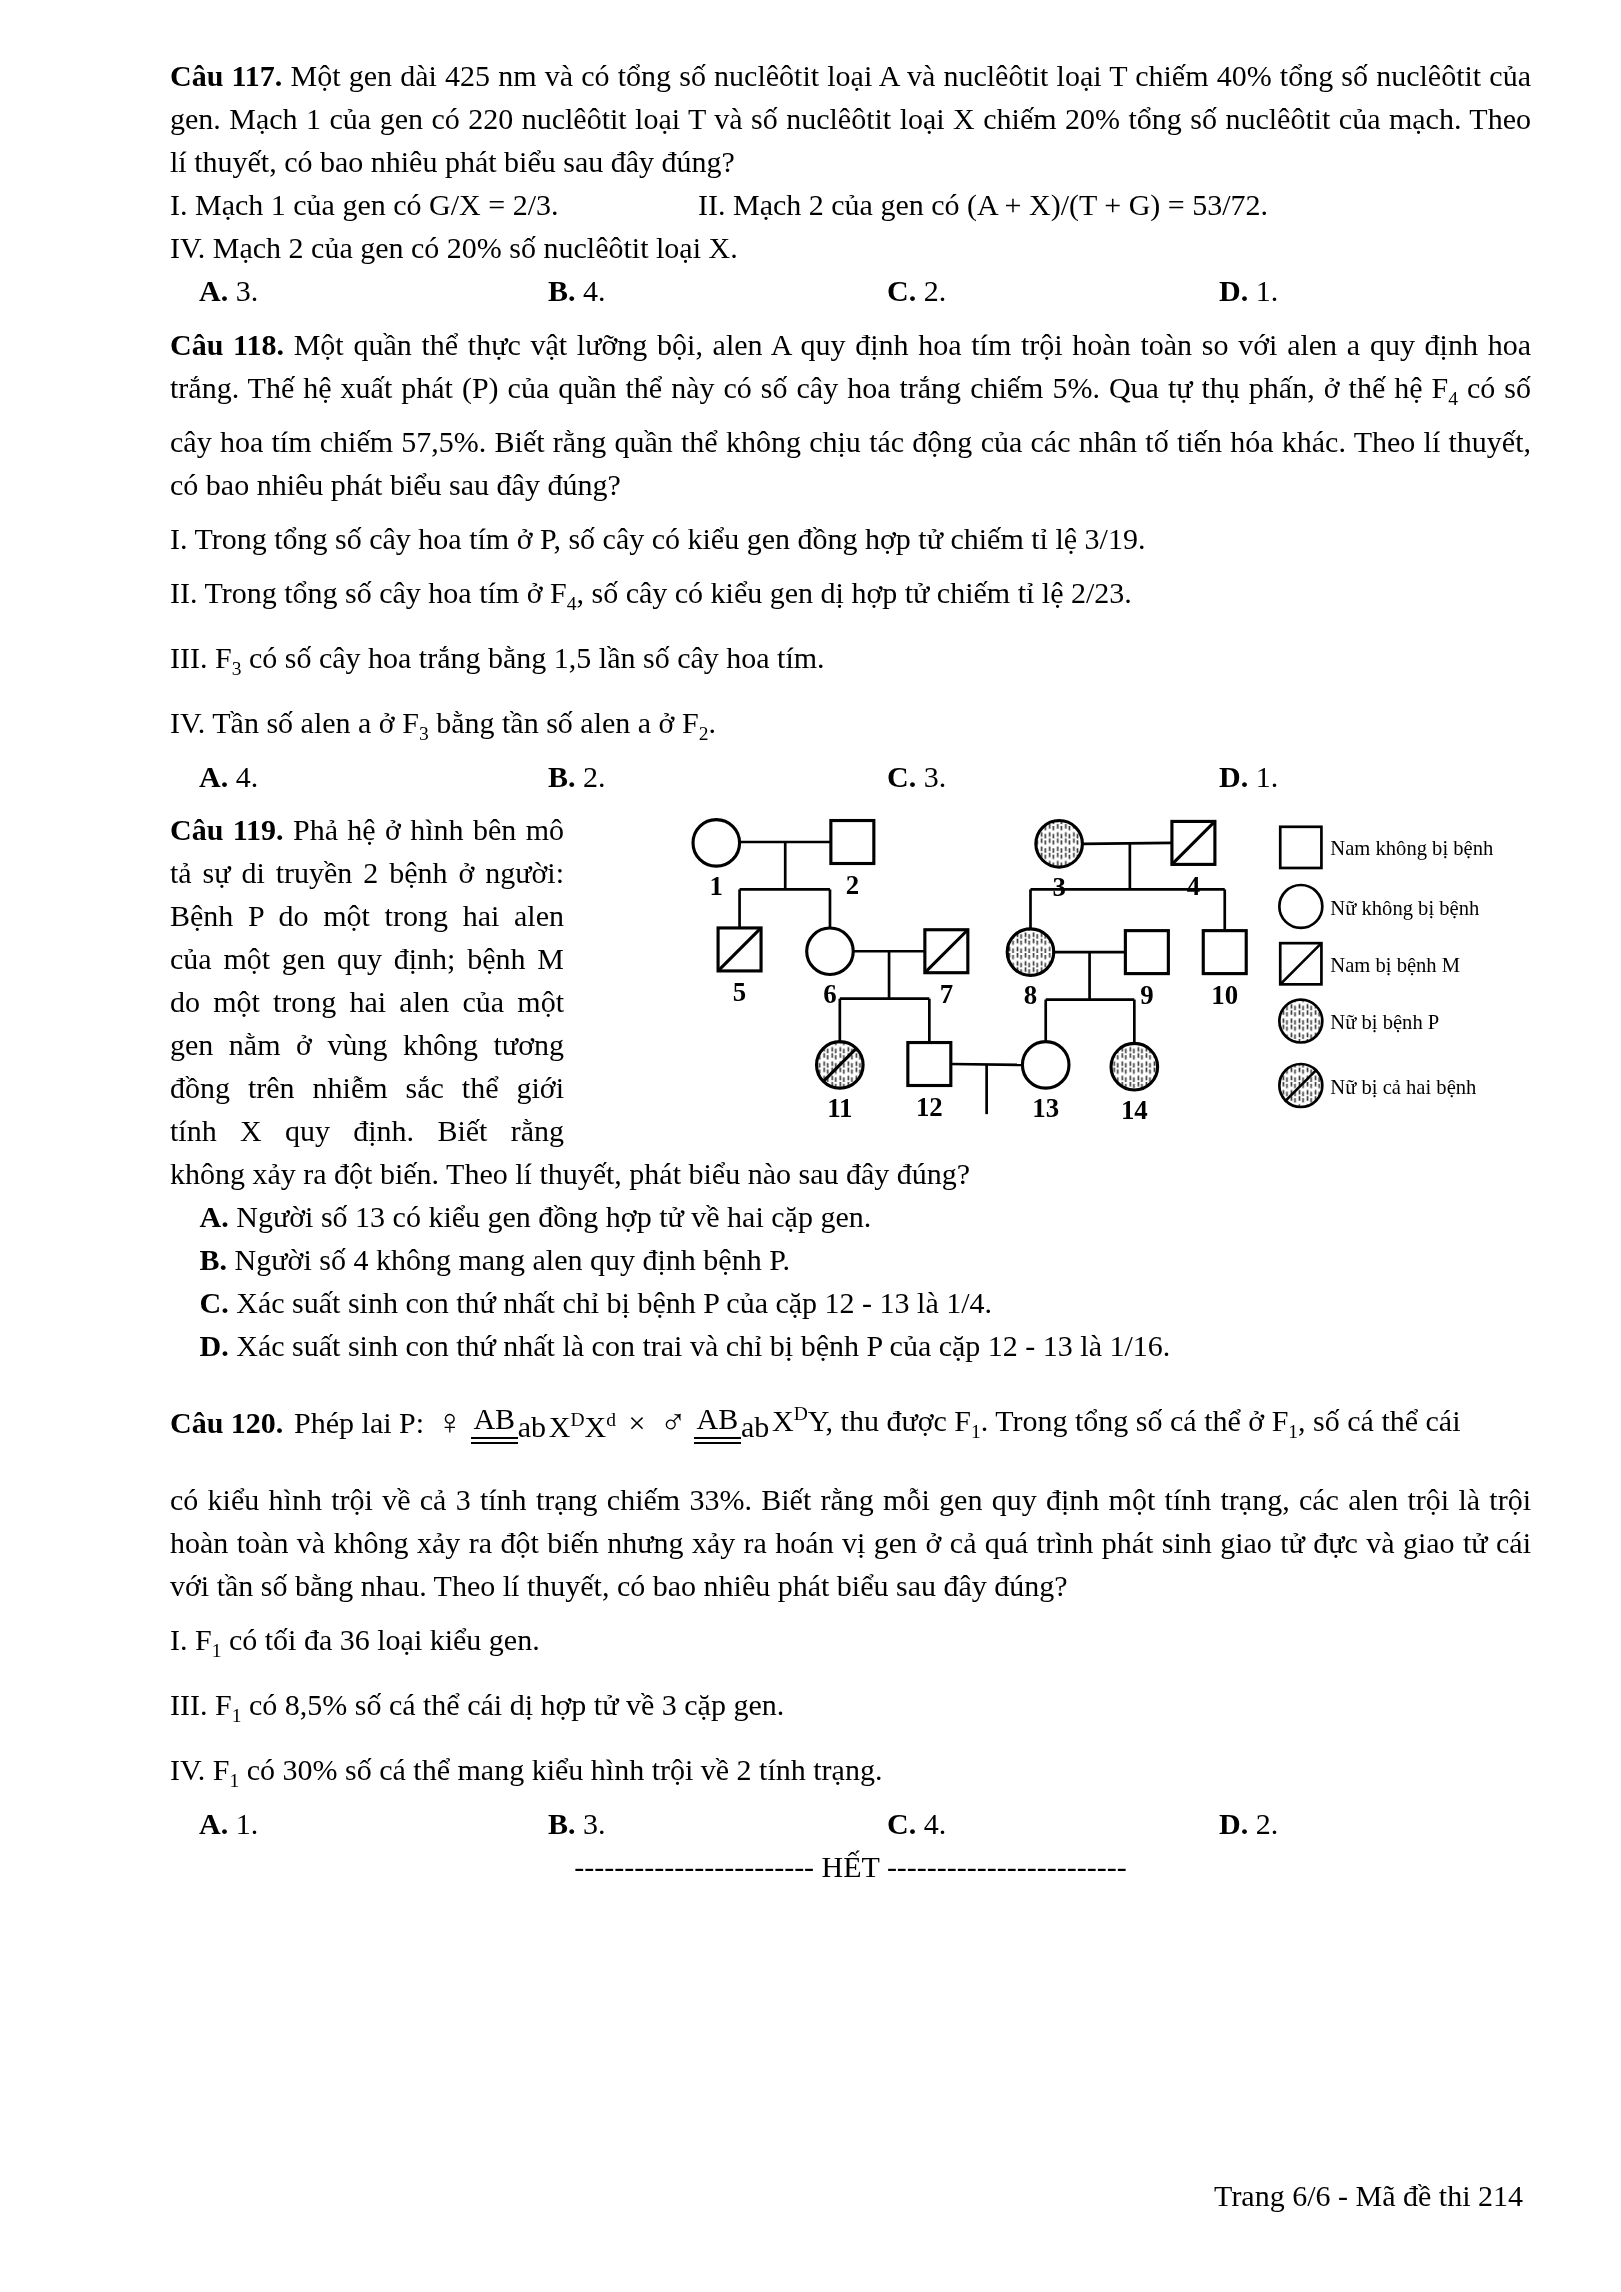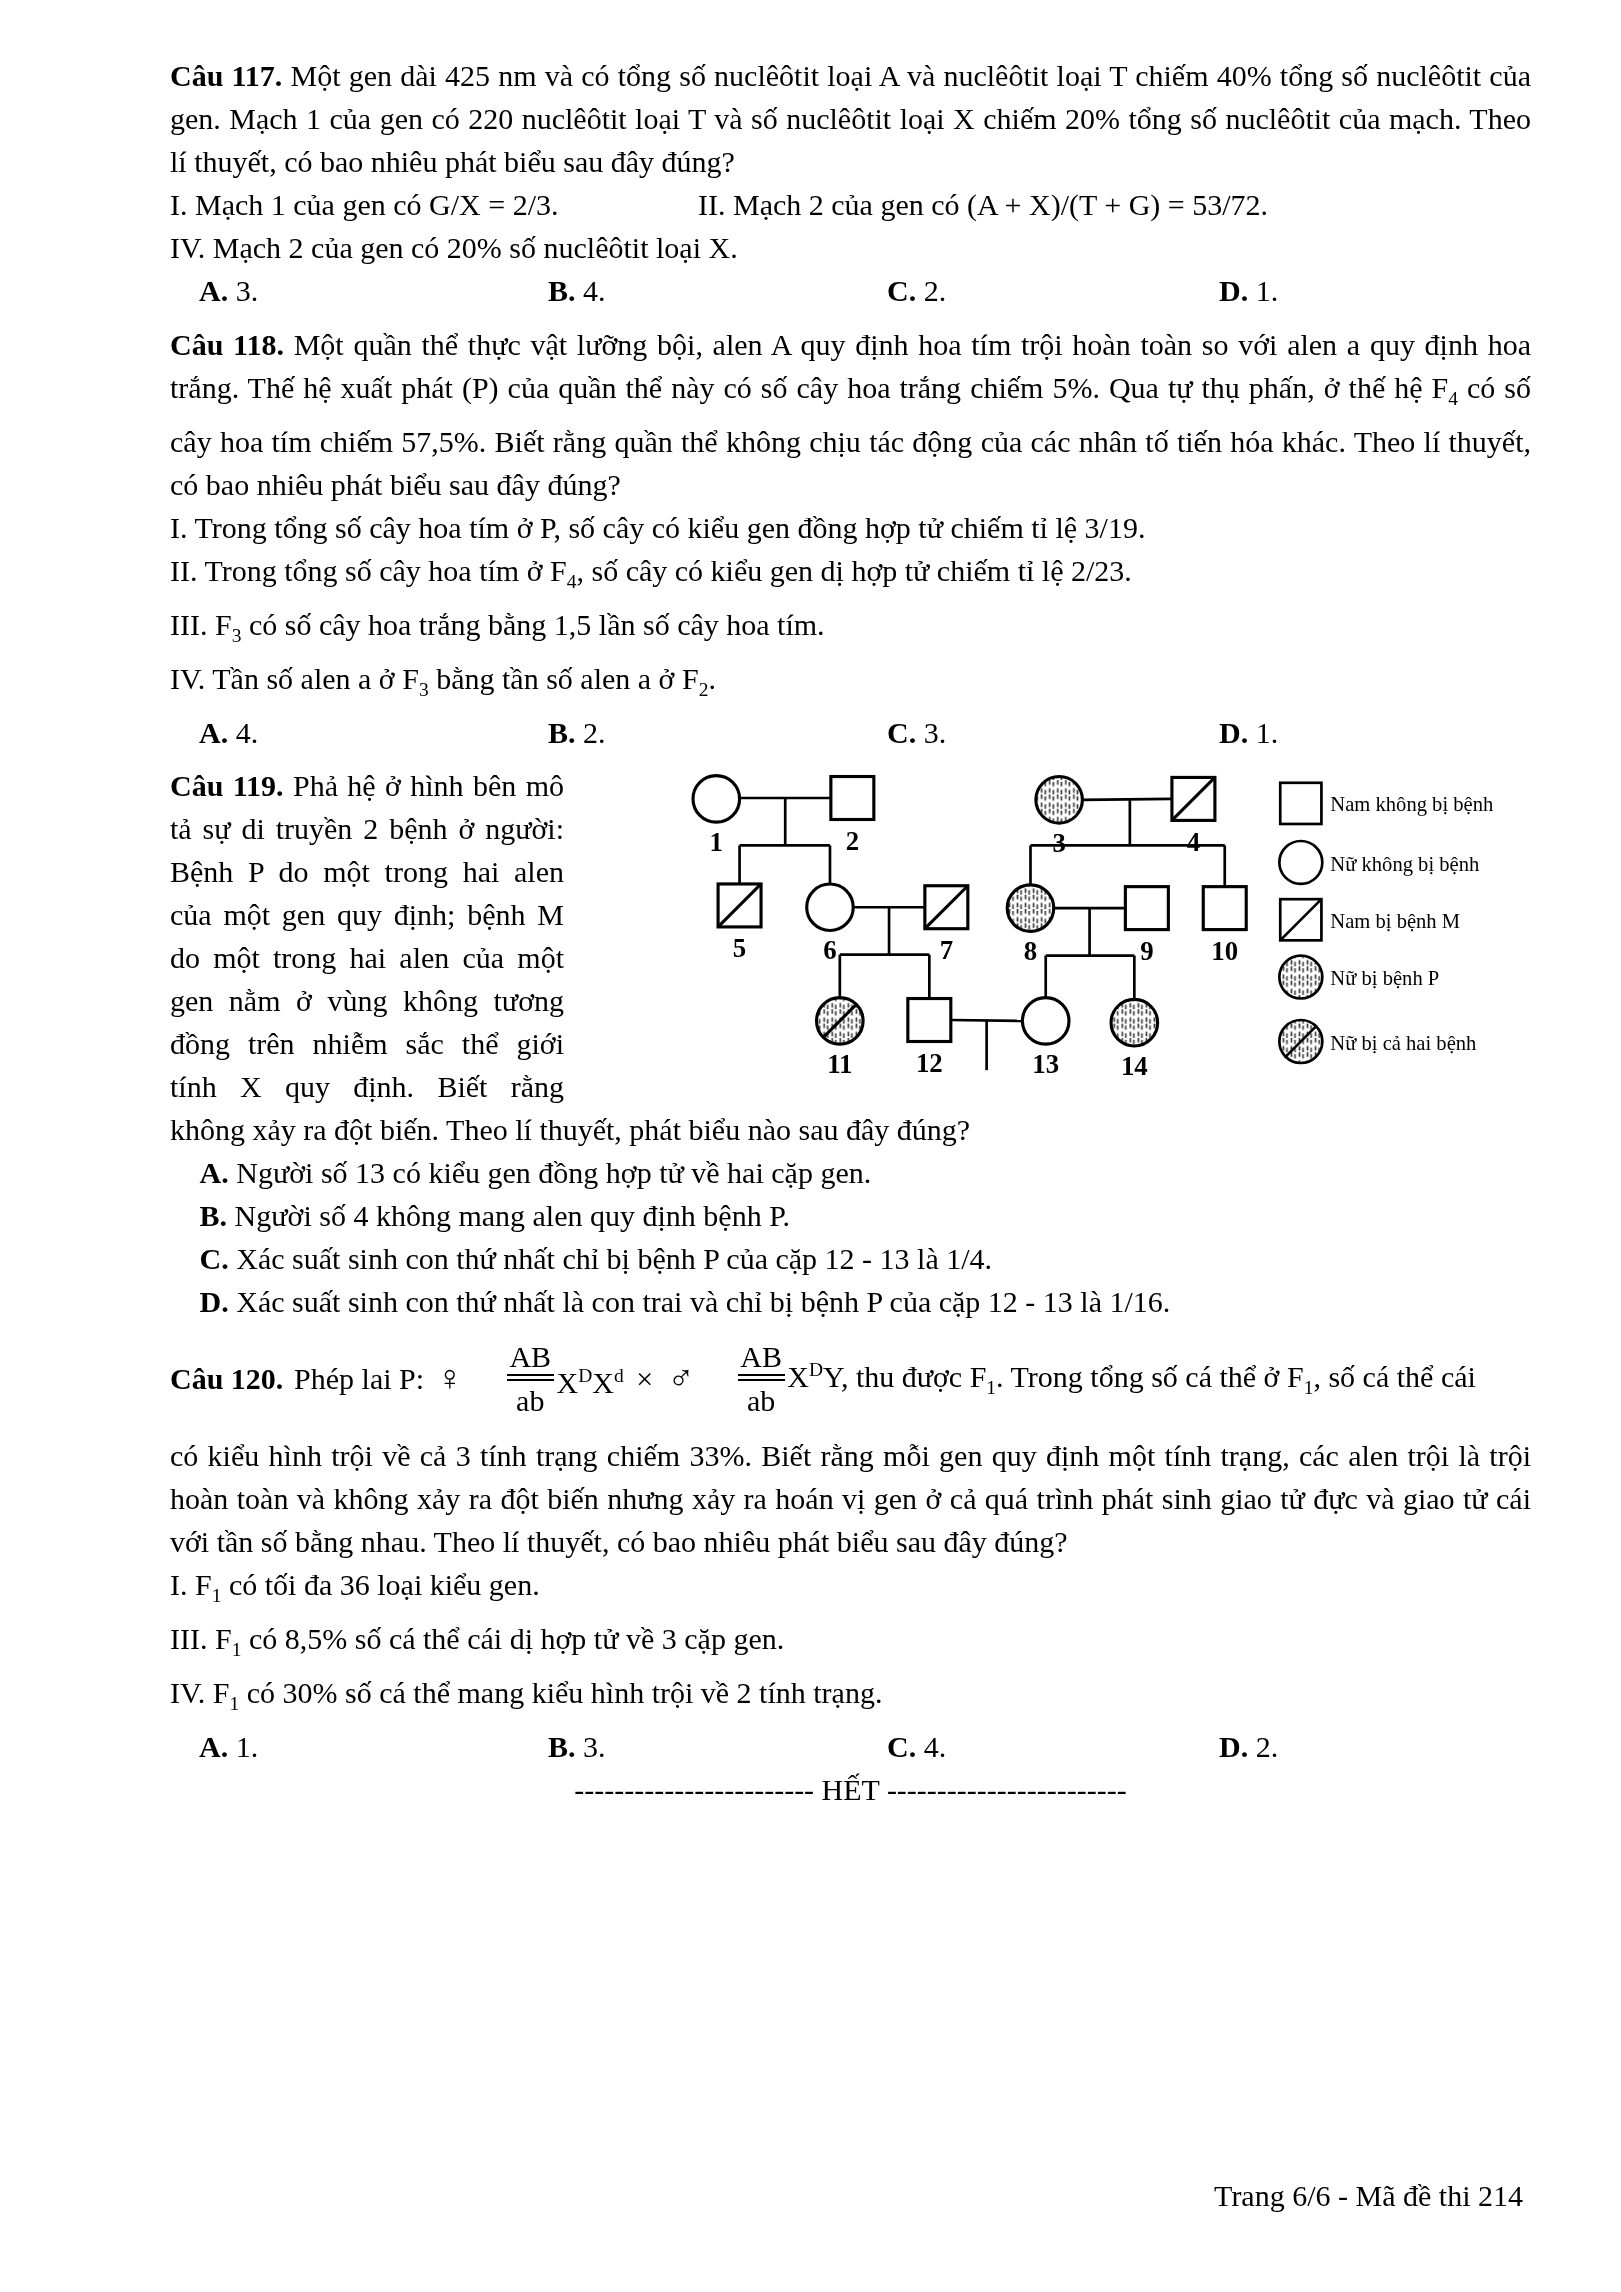--- a/index.html
+++ b/index.html
@@ -8,35 +8,35 @@
     font-family:"Liberation Serif","DejaVu Serif","DejaVu Sans",serif;
     font-size:30px;overflow:hidden;
   }
   .content{position:absolute;left:170px;top:54px;width:1361px;}
   .para{margin:0;text-align:justify;line-height:43px;}
   .qlabel{font-weight:bold;}
   .qblock{margin-top:10.7px;}
   .stmt-row{display:flex;line-height:43px;}
   .stmt-row .c1{width:528px;}
   .stmt-row .c2{flex:1;}
-  .stmt-line{line-height:43px;}
+  .stmt-line{line-height:43px;margin-top:11px;}
   .opt-row{display:flex;line-height:43px;padding-left:29px;}
   .opt-row .o1{width:349px;}
   .opt-row .o2{width:339px;}
   .opt-row .o3{width:332px;}
   .opt-row .o4{flex:1;}
   .opt-label{font-weight:bold;}
   .opt-line{line-height:43px;padding-left:29.6px;}
   .fig{float:right;width:967px;height:333px;}
   .fig svg{display:block;font-family:inherit;}
   .formula-line{display:flex;align-items:center;height:111px;white-space:nowrap;line-height:43px;}
   .formula-line .qlabel{margin-right:10.7px;}
   .formula-line .fprefix{margin-right:10.7px;}
   .sex-symbol{font-size:36px;margin:0 7.2px 0 1.8px;}
-  .frac{display:inline-flex;flex-direction:column;align-items:center;line-height:34px;margin-right:2.7px;margin-left:36px;}
+  .frac{display:inline-flex;align-items:flex-end;line-height:34px;margin-right:2.7px;}
   .frac .num{border-bottom:7.2px double #000;padding:0 2.7px 0.9px 2.7px;}
   .frac .den{padding-top:2.7px;}
   .times{margin:0 12.5px;}
   sup{font-size:65%;}
   sub{font-size:65%;}
   .end-line{text-align:center;line-height:43px;}
   .footer{position:absolute;top:2174px;right:99px;line-height:43px;}
   .clearfix::after{content:"";display:block;clear:both;}
 </style>
 </head>

